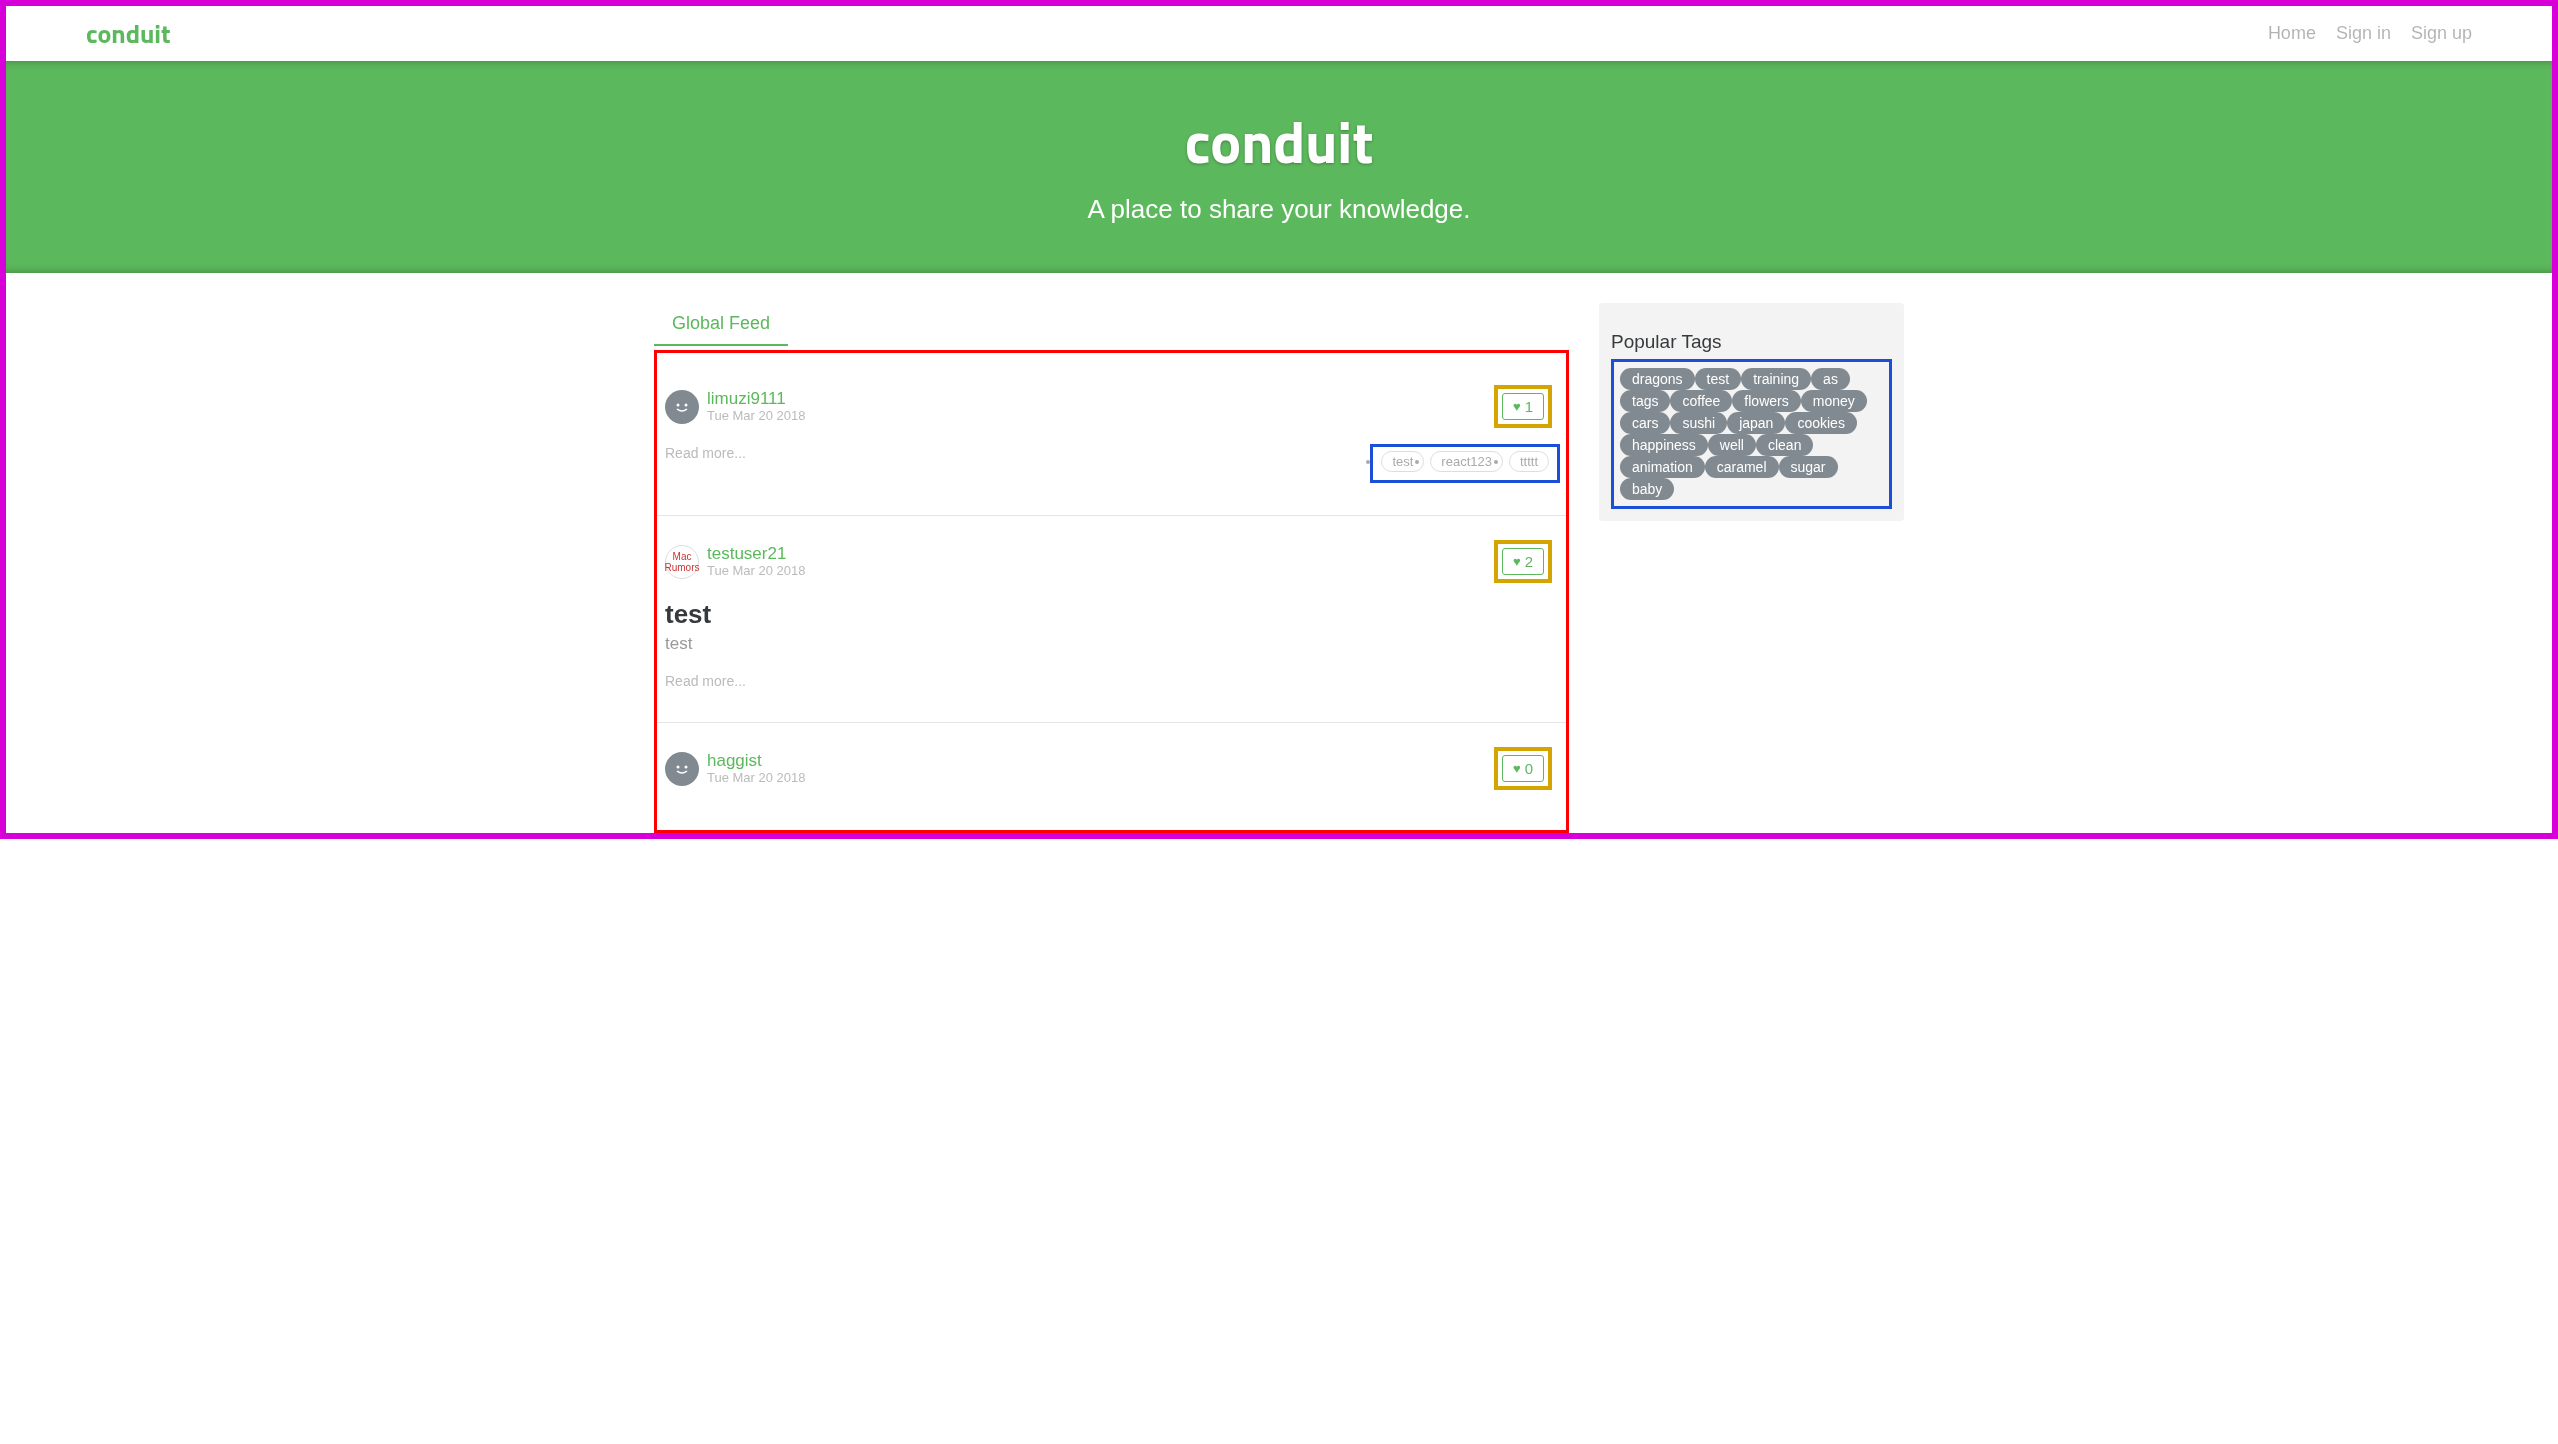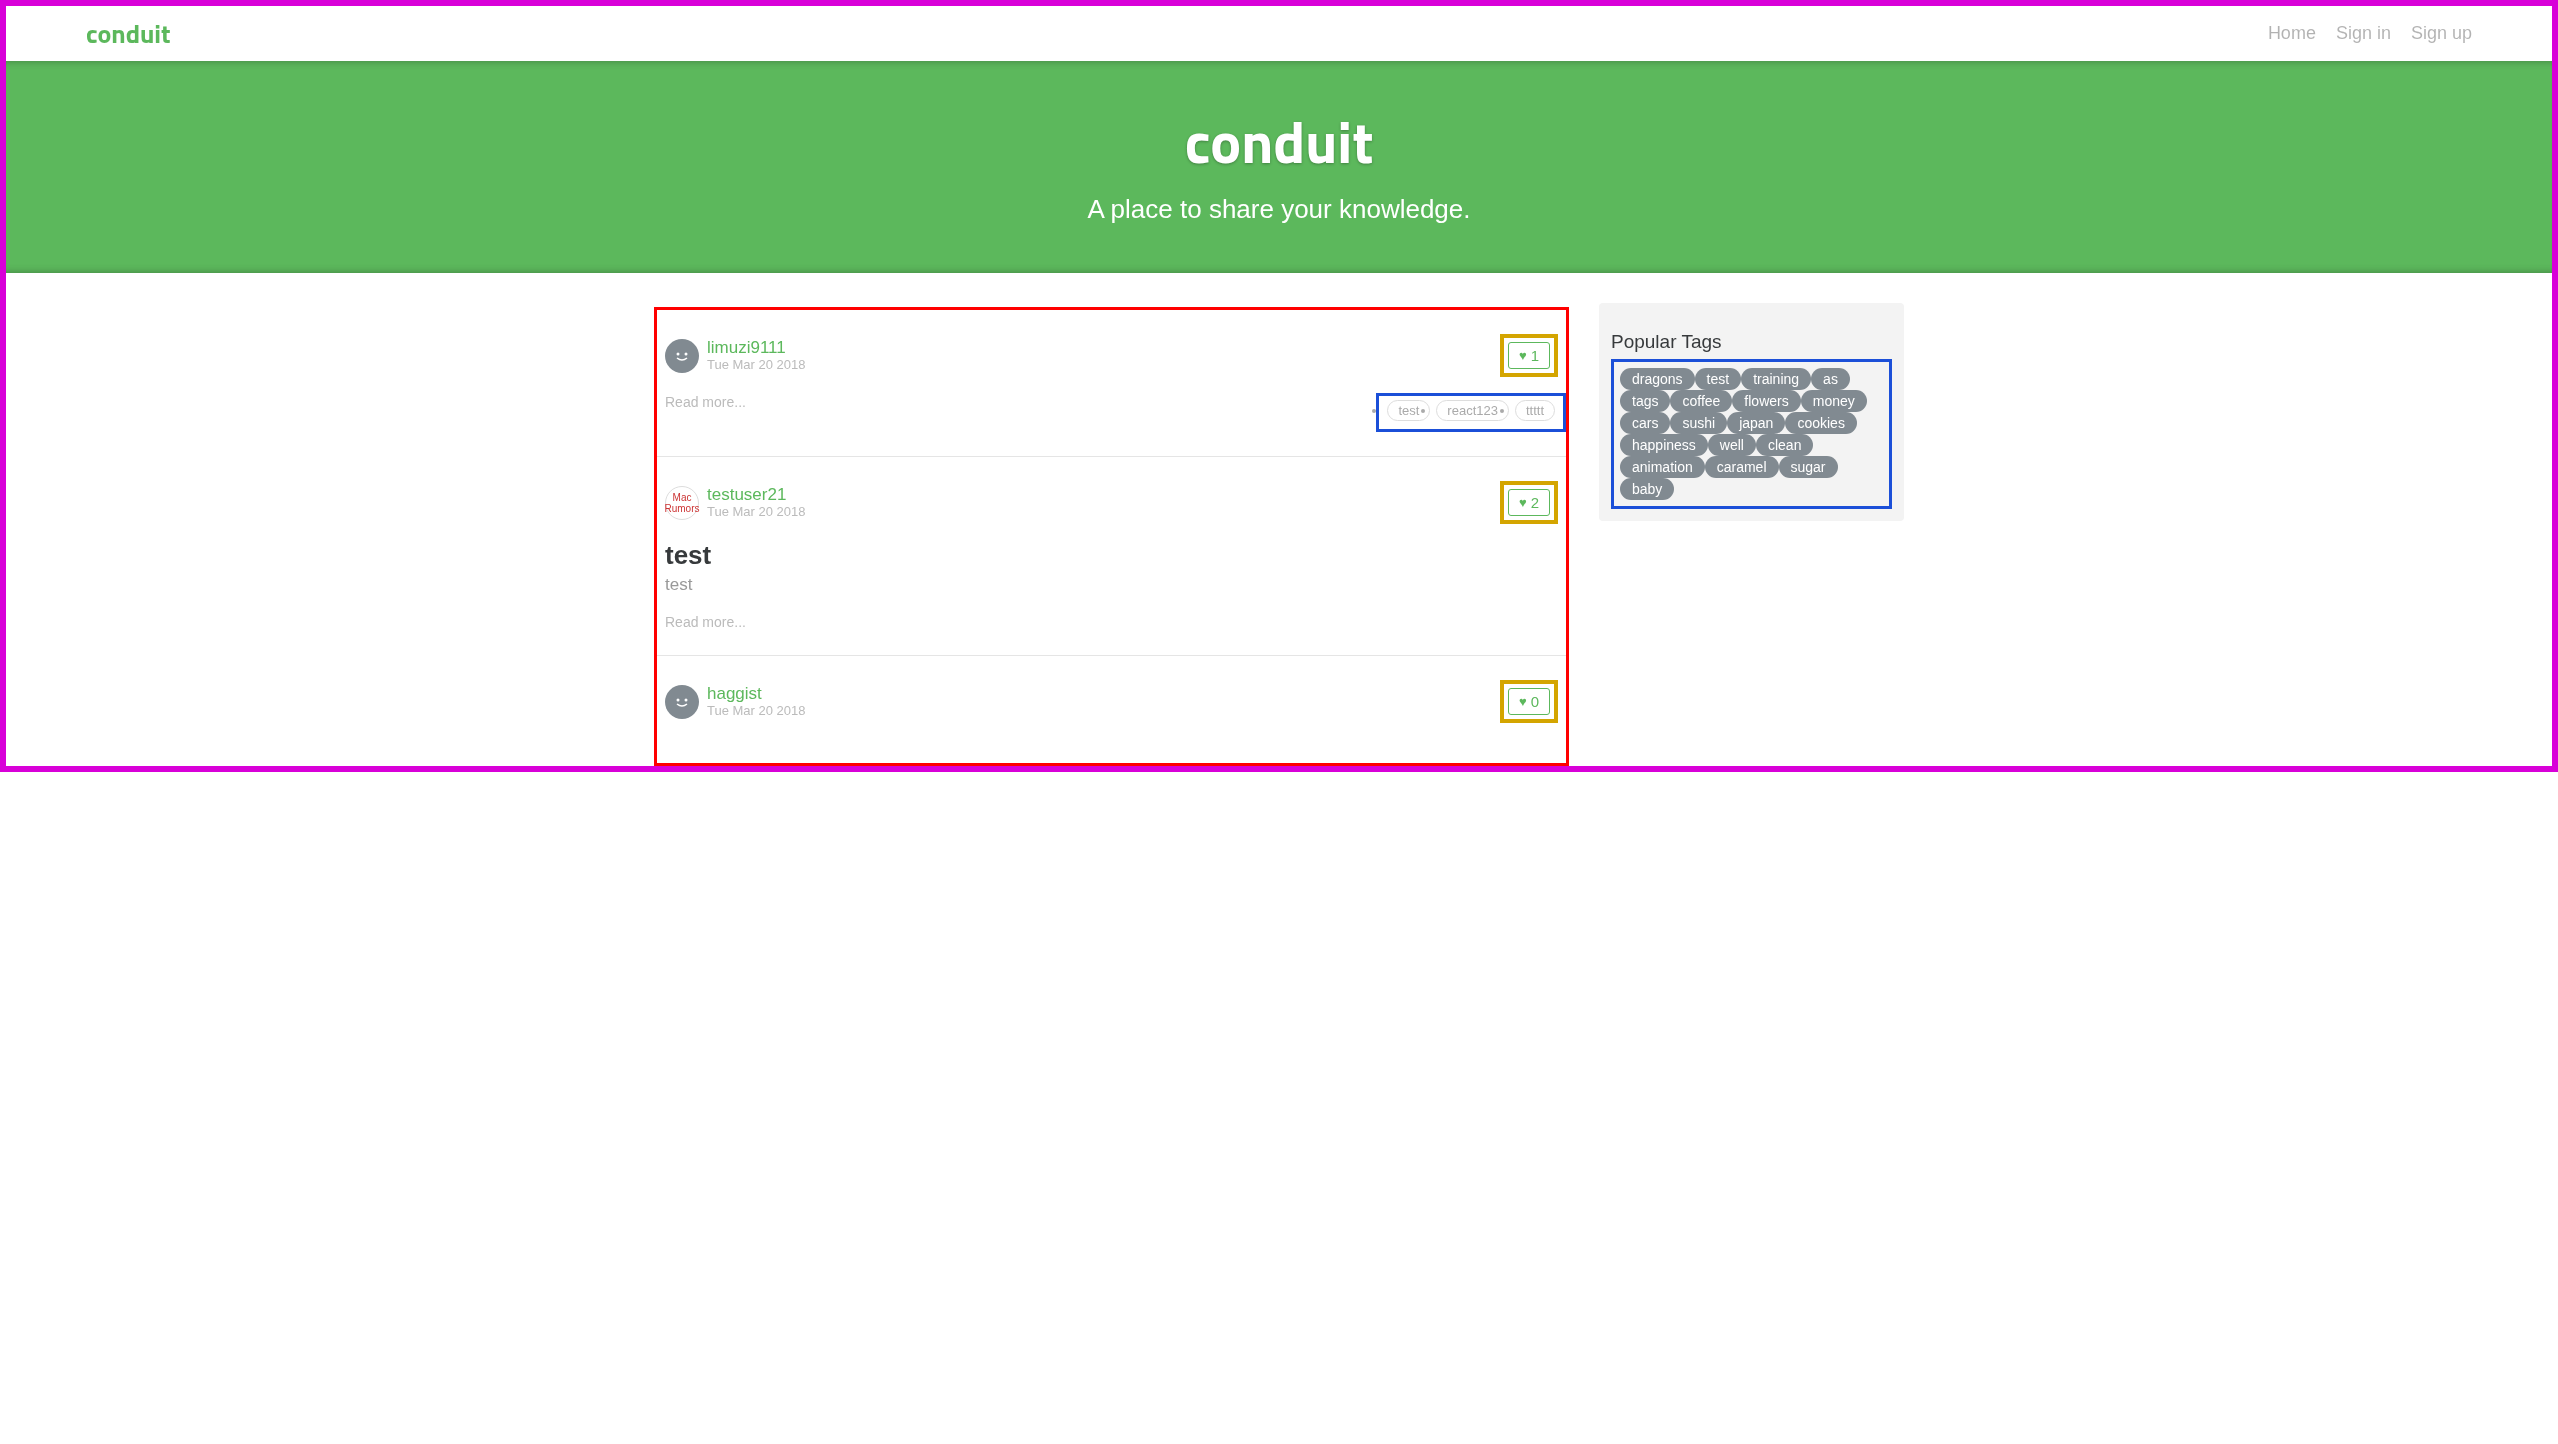--- a/index.html
+++ b/index.html
@@ -78,21 +78,22 @@
     .feed-tab.active {
       color: #5cb85c;
       border-bottom: 2px solid #5cb85c;
     }
     .article-list {
       border: 3px solid #ff0000;
       margin-top: 4px;
     }
     .article-preview {
       border-top: 1px solid rgba(0,0,0,0.1);
-      padding: 24px 0 24px 8px;
+      padding: 24px 6px 24px 8px;
+      margin-top: 8px;
     }
     .article-preview:first-child { border-top: none; }
     .article-meta {
       display: flex;
       align-items: center;
       margin-bottom: 16px;
       position: relative;
     }
     .avatar {
       width: 34px;
@@ -201,20 +202,25 @@
   </ul>
 </nav>
 
 <div class="banner">
   <h1>conduit</h1>
   <p>A place to share your knowledge.</p>
 </div>
 
 <div class="page">
   <div class="col-main">
+    <div class="feed-toggle">
+      <ul>
+        <li class="feed-tab active">Global Feed</li>
+      </ul>
+    </div>
 
     <div class="article-list">
 
       <div class="article-preview">
         <div class="article-meta">
           <span class="avatar">
             <svg width="20" height="20" viewBox="0 0 20 20">
                 <circle cx="6" cy="8" r="1.5" fill="#fff"></circle>
                 <circle cx="14" cy="8" r="1.5" fill="#fff"></circle>
                 <path d="M5 12 Q10 16 15 12" stroke="#fff" stroke-width="1.5" fill="none"></path>

